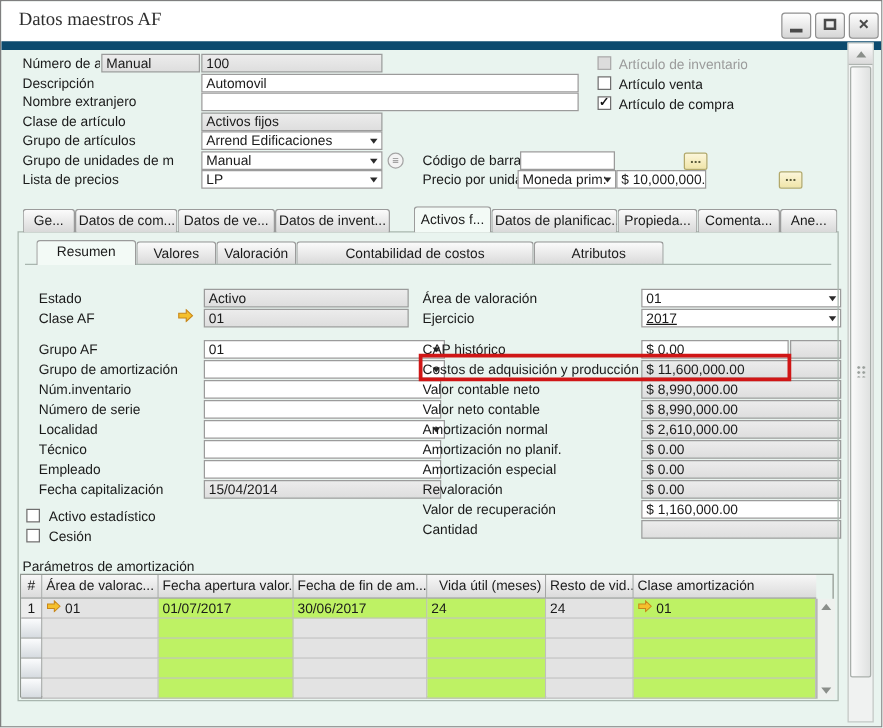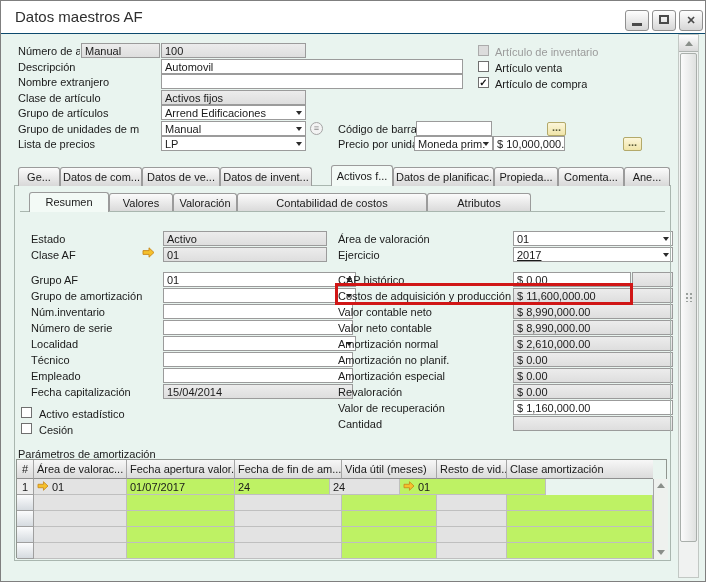--- a/index.html
+++ b/index.html
@@ -1,19 +1,19 @@
 <!DOCTYPE html>
 <html><head>
 <meta charset="utf-8">
 <style>
   html,body{margin:0;padding:0;background:#f2f2f2;}
   .window{position:relative;width:706px;height:582px;background:#e9f4ef;border:1px solid #7f7f7f;
           font-family:"Liberation Sans",sans-serif;font-size:11px;color:#1a1a1a;overflow:hidden;box-sizing:border-box;}
   .abs{position:absolute;}
-  .titlebar{position:absolute;left:0;top:0;width:100%;height:32px;background:#ffffff;border-bottom:1px solid #0c4a6e;}
+  .titlebar{position:absolute;left:0;top:0;width:100%;height:32px;background:#ffffff;border-bottom:7px solid #0c4a6e;font-family:Liberation Serif, serif;}
   .title{position:absolute;left:14px;top:7px;font-size:15px;color:#2e2e2e;white-space:nowrap;}
   .winbtn{position:absolute;top:9px;width:24px;height:21px;box-sizing:border-box;border:1px solid #8f8f8f;border-radius:3px;
           background:linear-gradient(#fefefe,#d6d6d6);text-align:center;line-height:18px;font-size:11px;font-weight:bold;color:#4a4a4a;}
   .lbl{position:absolute;white-space:nowrap;overflow:hidden;line-height:13px;}
   .fld{position:absolute;height:15px;box-sizing:border-box;border:1px solid #9b9b9b;background:#fff;line-height:12px;
        padding:1px 3px;white-space:nowrap;overflow:hidden;}
   .ro{background:linear-gradient(#ececec,#dedede);}
   .combo{padding-right:13px;}
   .combo::after{content:"";position:absolute;right:3px;top:5px;width:0;height:0;
        border-left:3.5px solid transparent;border-right:3.5px solid transparent;border-top:4px solid #2b2b2b;}
@@ -204,33 +204,34 @@
   <div class="fld ro" style="left:512px;top:415px;width:160px;"></div>
 
   <span class="lbl" style="left:17px;top:447px;">Parámetros de amortización</span>
 
   <div class="tablewrap" style="left:15px;top:458px;width:651px;height:99px;">
     <div class="trow">
       <div class="t-head" style="width:17px;text-align:center;">#</div>
       <div class="t-head" style="width:93px;">Área de valorac...</div>
       <div class="t-head" style="width:108px;">Fecha apertura valor...</div>
       <div class="t-head" style="width:107px;">Fecha de fin de am...</div>
-      <div class="t-head" style="width:95px;">Vida útil (meses)</div>
+      <div class="t-head" style="width:95px;text-align:right;">Vida útil (meses)</div>
       <div class="t-head" style="width:70px;">Resto de vid...</div>
       <div class="t-head" style="width:146px;border-right:none;">Clase amortización</div>
     </div>
     <div class="trow">
       <div class="t-cell t-rowhdr first" style="width:17px;">1</div>
       <div class="t-cell g" style="width:93px;">
           <span><svg width="12" height="10" viewBox="0 0 13 11">
               <path d="M1 3.6h6V0.8L12 5.5 7 10.2V7.4H1z" fill="#f5c02c" stroke="#c8871a" stroke-width="0.9"></path>
             </svg></span>
           <span>01</span>
         </div>
       <div class="t-cell" style="width:108px;">01/07/2017</div>
+      <div class="t-cell" style="width:107px;">30/06/2017</div>
       <div class="t-cell" style="width:95px;">24</div>
       <div class="t-cell g" style="width:70px;">24</div>
       <div class="t-cell" style="width:146px;">
           <span><svg width="12" height="10" viewBox="0 0 13 11">
               <path d="M1 3.6h6V0.8L12 5.5 7 10.2V7.4H1z" fill="#f5c02c" stroke="#c8871a" stroke-width="0.9"></path>
             </svg></span>
           <span>01</span>
         </div>
     </div>
     <div class="trow">

